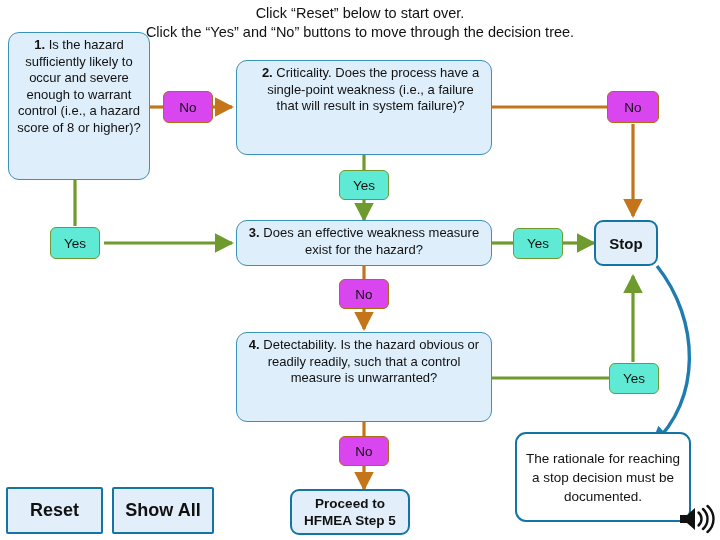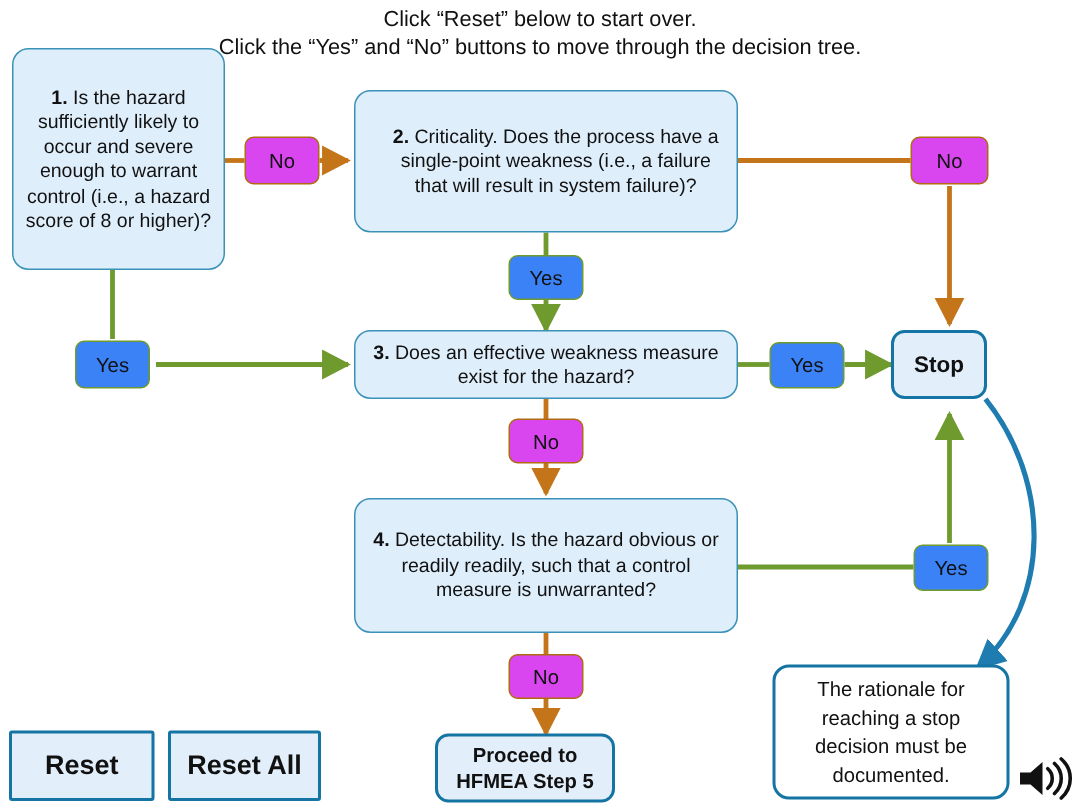--- a/index.html
+++ b/index.html
@@ -46,21 +46,21 @@
   }
 
   
   .qbox {
     position: absolute;
     box-sizing: border-box;
     background: #dfeefb;
     border: 1.4px solid #3b92b8;
     border-radius: 11px;
     display: flex;
-    align-items: center;
+    align-items: flex-start;
     justify-content: center;
     text-align: center;
     font-size: 13px;
     line-height: 16.5px;
     padding: 4px 7px;
     color: #111111;
   }
   .qbox .num { font-weight: bold; }
 
   
@@ -69,21 +69,21 @@
     box-sizing: border-box;
     border-radius: 6px;
     display: flex;
     align-items: center;
     justify-content: center;
     font-size: 13.5px;
     color: #111111;
     cursor: pointer;
   }
   .chip-yes {
-    background: #3b82f6;
+    background: #5eead4;
     border: 1.6px solid #6f9a2e;
     text-align: center;
   }
   .chip-no {
     background: #d946ef;
     border: 1.6px solid #b06a10;
   }
 
   
   .btn {
@@ -250,30 +250,30 @@
   </div>
 
   <div class="chip chip-no" style="left:339px; top:436px; width:50px; height:30px;">
     <span>No</span>
   </div>
 
   <div class="endbox" style="left:290px; top:489px; width:120px; height:46px;">
     <span>Proceed to HFMEA Step 5</span>
   </div>
 
-  <div class="notebox" style="left:515px; top:443px; width:158px; height:90px;">
+  <div class="notebox" style="left:515px; top:432px; width:176px; height:90px;">
     <span>The rationale for reaching a stop decision must be documented.</span>
   </div>
 
   <div class="btn" style="left:6px; top:487px; width:97px; height:47px;">
     <span>Reset</span>
   </div>
 
   <div class="btn" style="left:112px; top:487px; width:102px; height:47px;">
-    <span>Reset All</span>
+    <span>Show All</span>
   </div>
 
   <div class="speaker">
     <svg viewBox="0 0 40 34" width="40" height="34">
       <path d="M4 13 L11 13 L19 6 L19 28 L11 21 L4 21 Z" fill="#111111"></path>
       <path d="M22.5 10.5 C26.5 14, 26.5 20, 22.5 23.5" fill="none" stroke="#111111" stroke-width="2.4" stroke-linecap="round"></path>
       <path d="M27 7 C33 12.5, 33 21.5, 27 27" fill="none" stroke="#111111" stroke-width="2.4" stroke-linecap="round"></path>
       <path d="M31.5 4 C39.5 11, 39.5 23, 31.5 30" fill="none" stroke="#111111" stroke-width="2.4" stroke-linecap="round"></path>
     </svg>
   </div>

